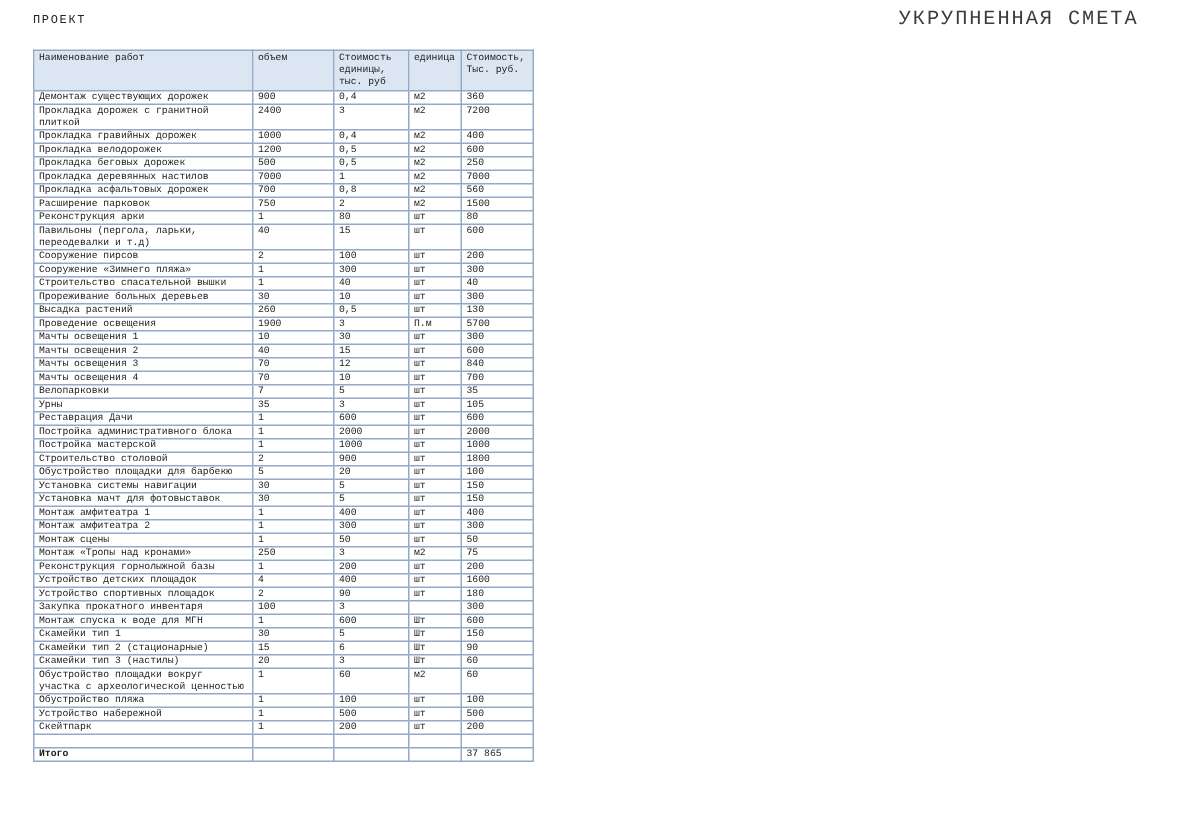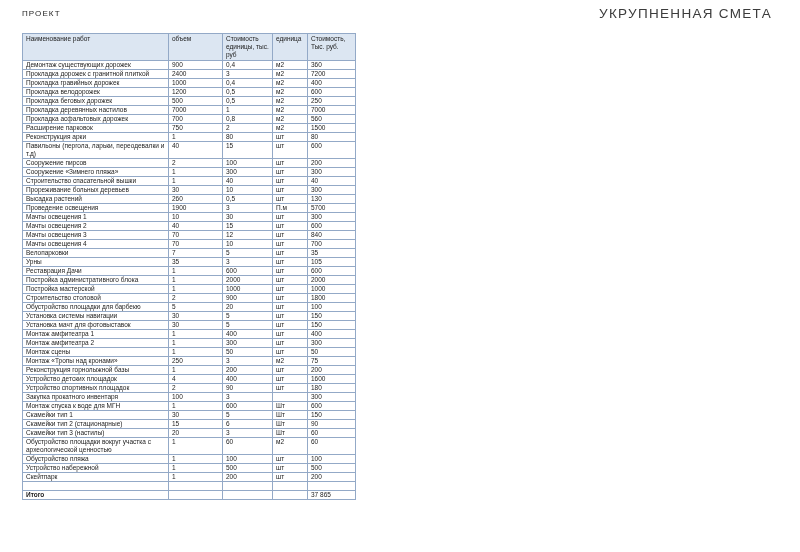--- a/index.html
+++ b/index.html
@@ -1,30 +1,30 @@
 <!DOCTYPE html>
 <html><head>
 <meta charset="utf-8">
 <style>
   html,body{margin:0;padding:0;background:#e9e9e9;}
   .slide{
     position:relative;
     width:800px;height:552px;
     background:#ffffff;
-    font-family:Liberation Sans, sans-serif;
+    font-family:Liberation Mono, monospace;
     overflow:hidden;
     margin:0 auto;
     box-shadow:0 0 4px rgba(0,0,0,.2);
   }
   .project-label{
     position:absolute;left:22px;top:9px;
     font-size:8px;letter-spacing:1.1px;color:#262626;
   }
   .page-title{
-    position:absolute;right:28px;top:6px;
+    position:absolute;right:41px;top:6px;
     font-size:13.5px;letter-spacing:1.3px;color:#3c3c3c;margin-left:20px;
   }
   table.est{
     position:absolute;left:22px;top:33px;
     width:333px;
     border-collapse:collapse;
     table-layout:fixed;
   }
   .est col.c0{width:146px}
   .est col.c1{width:54px}

